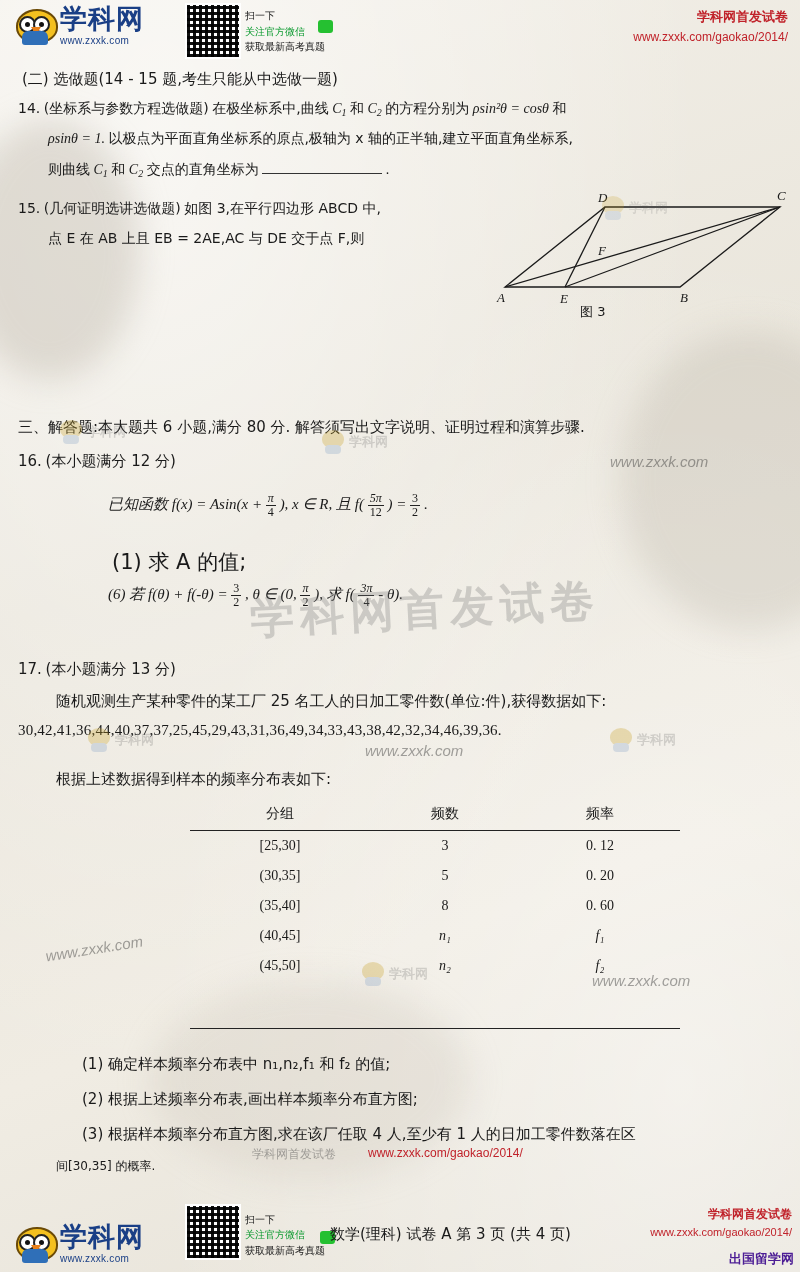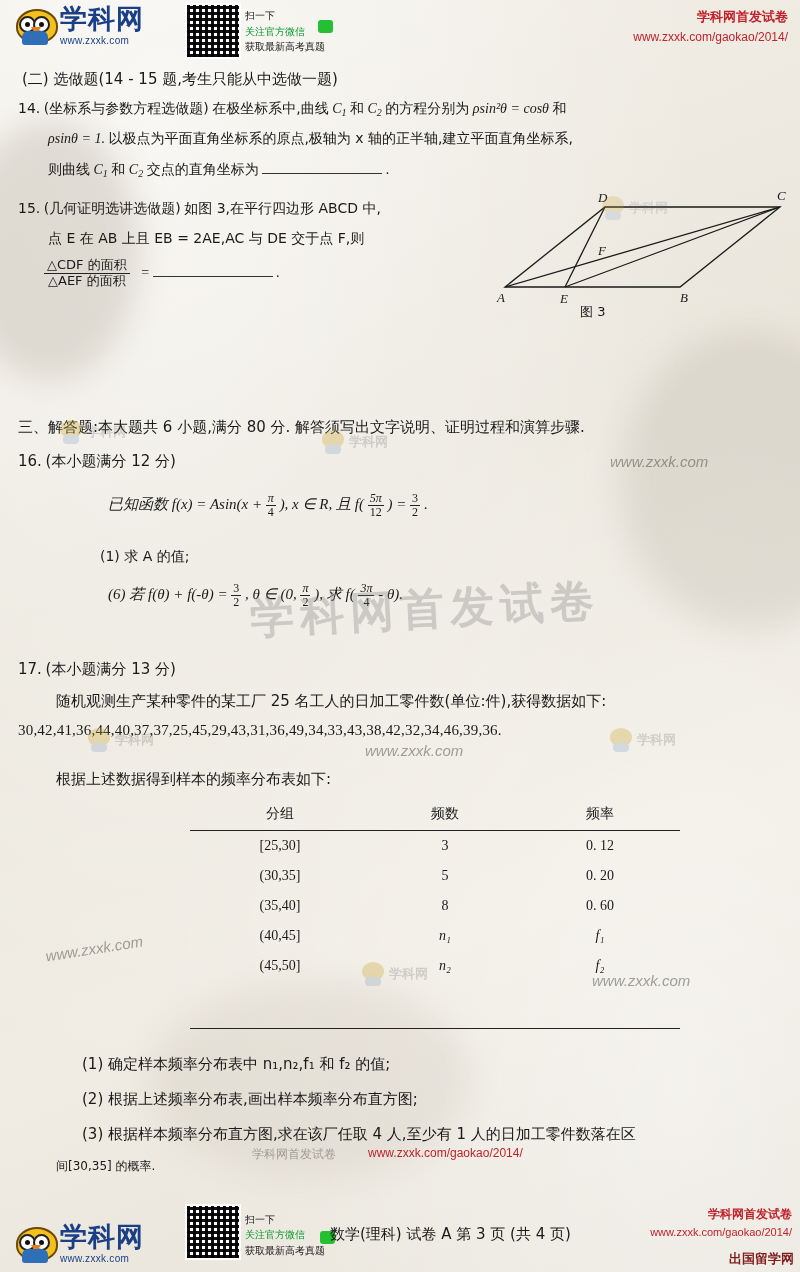--- a/index.html
+++ b/index.html
@@ -103,21 +103,21 @@
     transform:rotate(-3deg);
   }
   .wm-small-cn{font-family:"DejaVu Sans",sans-serif;color:rgba(70,70,70,.45);font-size:12px;}
 
   
   .footbar{position:absolute;left:0;bottom:0;width:800px;height:72px;}
   .foot-center{position:absolute;left:330px;bottom:28px;font-family:"DejaVu Sans",sans-serif;font-size:15px;color:#1a1a1a;}
   .foot-right{position:absolute;right:8px;bottom:34px;text-align:right;font-family:"Liberation Sans",sans-serif;}
   .foot-right .l1{font-size:12px;color:#c0222a;font-weight:bold;}
   .foot-right .l2{font-size:11px;color:#c0222a;margin-top:3px;}
-  .foot-brand{position:absolute;right:6px;bottom:4px;font-family:"DejaVu Sans",sans-serif;font-size:13px;color:#7f1d1d;font-weight:bold;}
+  .foot-brand{position:absolute;right:6px;bottom:4px;font-family:"DejaVu Sans",sans-serif;font-size:13px;color:#4c1d95;font-weight:bold;}
 </style>
 </head>
 <body>
 
 <div class="paper"></div>
 
 <div class="smudge" style="left:-40px;top:120px;width:180px;height:260px;background:rgba(180,172,158,.35);"></div>
 <div class="smudge" style="left:620px;top:330px;width:260px;height:300px;background:rgba(185,178,164,.30);"></div>
 <div class="smudge" style="left:150px;top:980px;width:320px;height:200px;background:rgba(190,183,170,.22);"></div>
 
@@ -185,29 +185,20 @@
     <span>.</span>
   </div>
 
   <div class="ln" style="left:18px;top:200px;font-size:14px;">
     <span class="cn">15.</span>
     <span class="cn">(几何证明选讲选做题)</span>
     <span class="cn">如图 3,在平行四边形 ABCD 中,</span>
   </div>
   <div class="ln" style="left:48px;top:230px;font-size:14px;">
     <span class="cn">点 E 在 AB 上且 EB = 2AE,AC 与 DE 交于点 F,则</span>
-  </div>
-  <div class="ln" style="left:44px;top:258px;font-size:14px;">
-    <span class="frac">
-      <span class="n cn">△CDF 的面积</span>
-      <span class="d cn">△AEF 的面积</span>
-    </span>
-    <span style="margin-left:8px;">=</span>
-    <span class="blank"></span>
-    <span>.</span>
   </div>
 
   <svg class="fig" width="320" height="110" style="left:490px;top:195px;">
     <polygon points="15,92 190,92 290,12 115,12" fill="none" stroke="#1a1a1a" stroke-width="1.3"></polygon>
     <line x1="15" y1="92" x2="290" y2="12" stroke="#1a1a1a" stroke-width="1.3"></line>
     <line x1="115" y1="12" x2="75" y2="92" stroke="#1a1a1a" stroke-width="1.3"></line>
     <line x1="75" y1="92" x2="290" y2="12" stroke="#1a1a1a" stroke-width="1.1"></line>
   </svg>
   <div class="figlabel" style="left:598px;top:190px;">D</div>
   <div class="figlabel" style="left:777px;top:188px;">C</div>
@@ -236,21 +227,21 @@
       <span class="d">12</span>
     </span>
     <span class="math">) =</span>
     <span class="fracs">
       <span class="n">3</span>
       <span class="d">2</span>
     </span>
     <span>.</span>
   </div>
 
-  <div class="ln cn" style="left:100px;top:548px;font-size:14px;">(1) 求 A 的值;</div>
+  <div class="ln cn" style="left:112px;top:548px;font-size:21px;">(1) 求 A 的值;</div>
 
   <div class="ln" style="left:108px;top:582px;font-size:15px;">
     <span class="cn math">(6) 若 f(θ) + f(-θ) =</span>
     <span class="fracs">
       <span class="n">3</span>
       <span class="d">2</span>
     </span>
     <span class="cn math">, θ ∈ (0,</span>
     <span class="fracs">
       <span class="n math">π</span>

